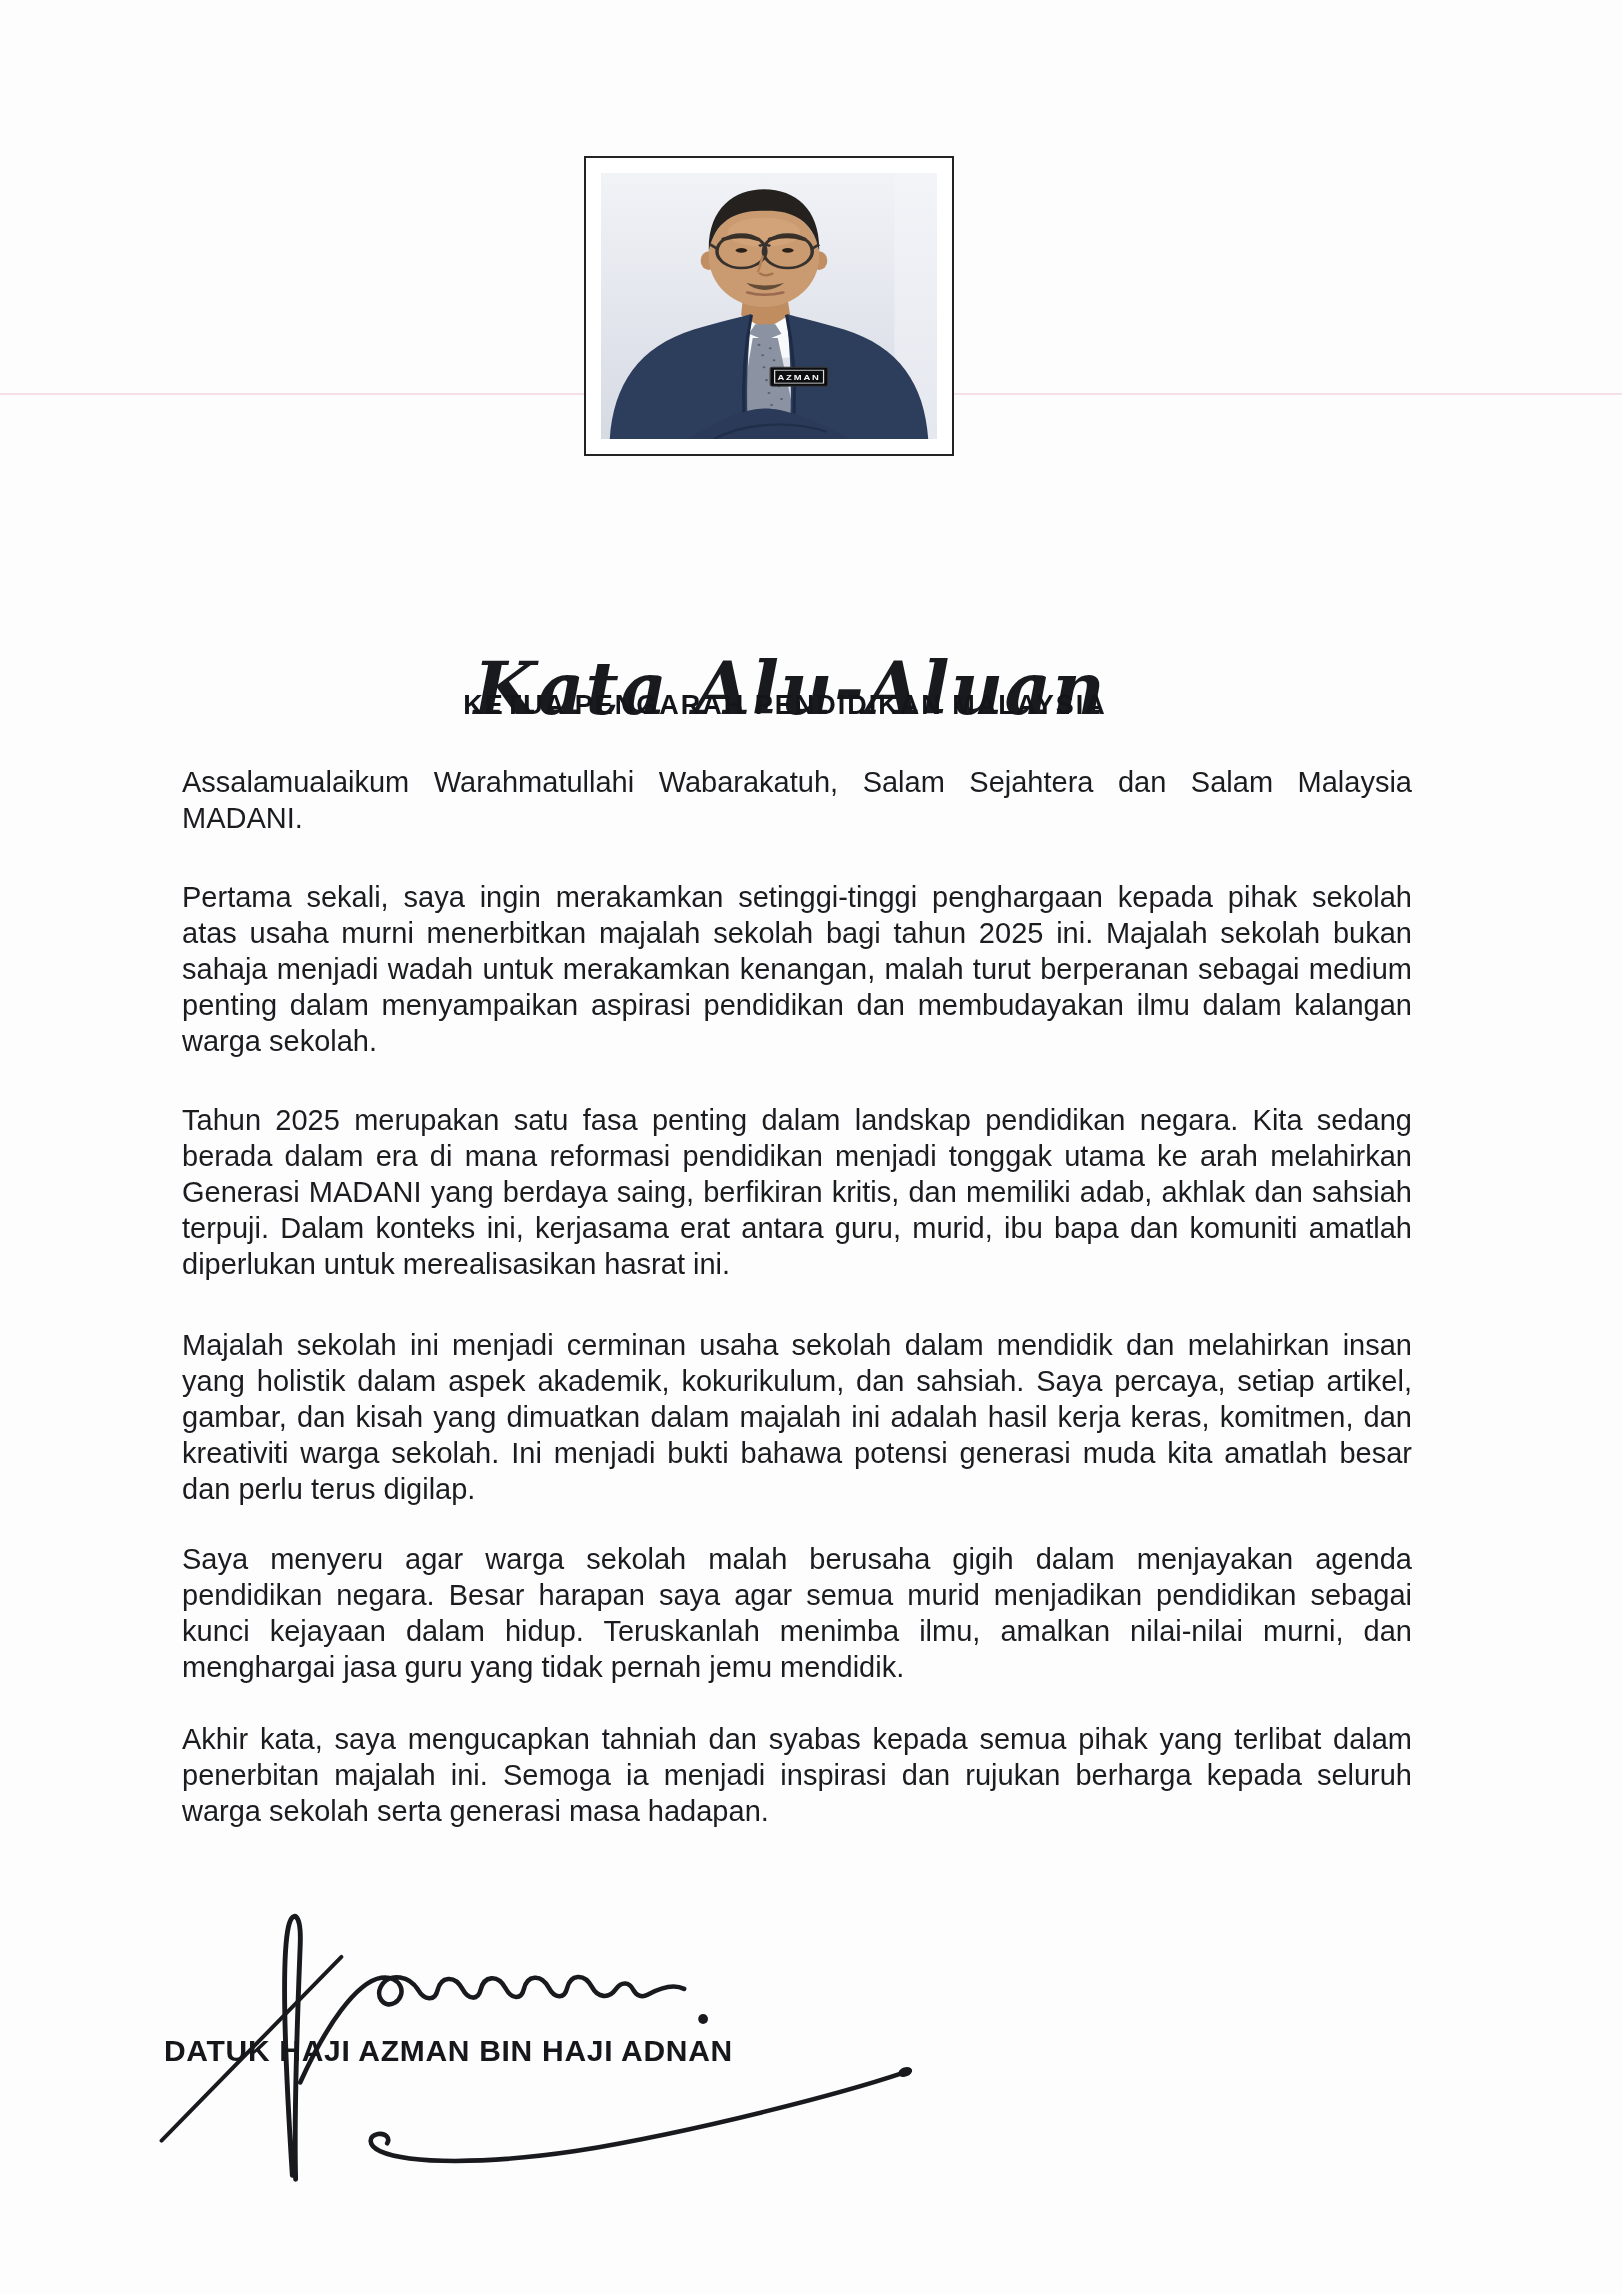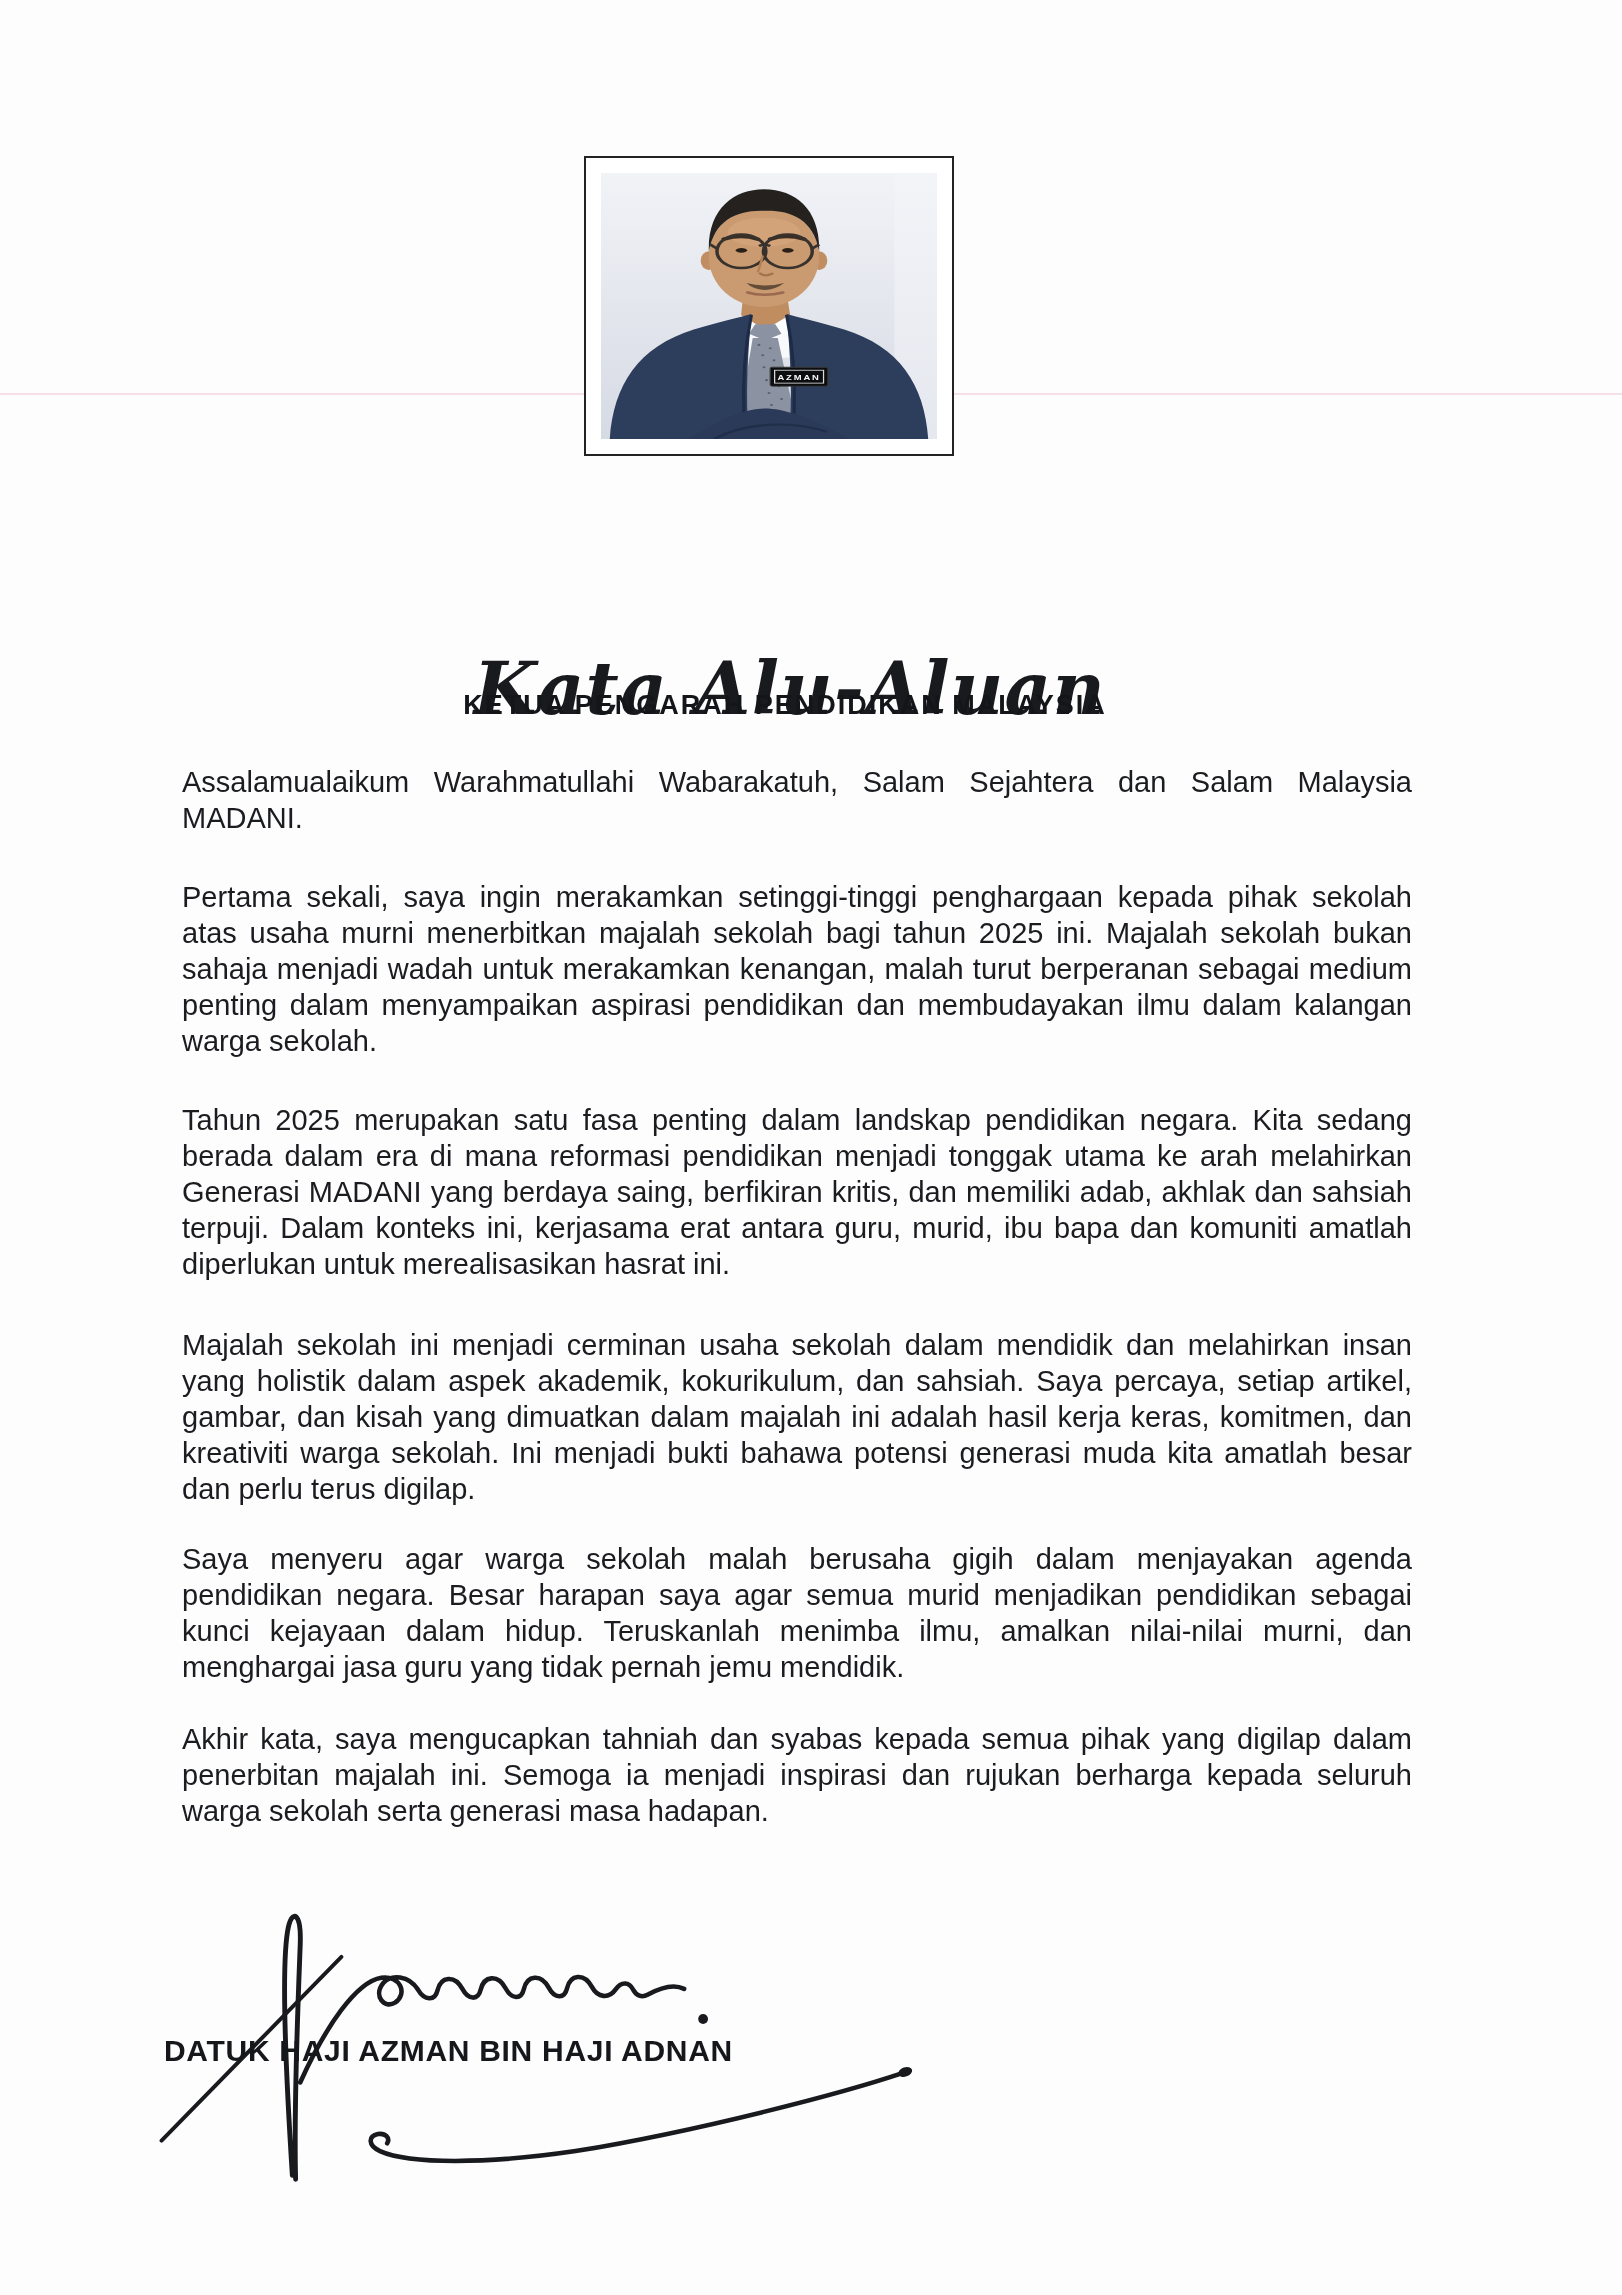--- a/index.html
+++ b/index.html
@@ -117,21 +117,21 @@
   </figure>
 
   <h2 class="script-title">Kata Alu-Aluan</h2>
   <h1 class="heading">KETUA PENGARAH PENDIDIKAN MALAYSIA</h1>
 
   <p class="para p1">Assalamualaikum Warahmatullahi Wabarakatuh, Salam Sejahtera dan Salam Malaysia MADANI.</p>
   <p class="para p2">Pertama sekali, saya ingin merakamkan setinggi-tinggi penghargaan kepada pihak sekolah atas usaha murni menerbitkan majalah sekolah bagi tahun 2025 ini. Majalah sekolah bukan sahaja menjadi wadah untuk merakamkan kenangan, malah turut berperanan sebagai medium penting dalam menyampaikan aspirasi pendidikan dan membudayakan ilmu dalam kalangan warga sekolah.</p>
   <p class="para p3">Tahun 2025 merupakan satu fasa penting dalam landskap pendidikan negara. Kita sedang berada dalam era di mana reformasi pendidikan menjadi tonggak utama ke arah melahirkan Generasi MADANI yang berdaya saing, berfikiran kritis, dan memiliki adab, akhlak dan sahsiah terpuji. Dalam konteks ini, kerjasama erat antara guru, murid, ibu bapa dan komuniti amatlah diperlukan untuk merealisasikan hasrat ini.</p>
   <p class="para p4">Majalah sekolah ini menjadi cerminan usaha sekolah dalam mendidik dan melahirkan insan yang holistik dalam aspek akademik, kokurikulum, dan sahsiah. Saya percaya, setiap artikel, gambar, dan kisah yang dimuatkan dalam majalah ini adalah hasil kerja keras, komitmen, dan kreativiti warga sekolah. Ini menjadi bukti bahawa potensi generasi muda kita amatlah besar dan perlu terus digilap.</p>
   <p class="para p5">Saya menyeru agar warga sekolah malah berusaha gigih dalam menjayakan agenda pendidikan negara. Besar harapan saya agar semua murid menjadikan pendidikan sebagai kunci kejayaan dalam hidup. Teruskanlah menimba ilmu, amalkan nilai-nilai murni, dan menghargai jasa guru yang tidak pernah jemu mendidik.</p>
-  <p class="para p6">Akhir kata, saya mengucapkan tahniah dan syabas kepada semua pihak yang digilap dalam penerbitan majalah ini. Semoga ia menjadi inspirasi dan rujukan berharga kepada seluruh warga sekolah serta generasi masa hadapan.</p>
+  <p class="para p6">Akhir kata, saya mengucapkan tahniah dan syabas kepada semua pihak yang terlibat dalam penerbitan majalah ini. Semoga ia menjadi inspirasi dan rujukan berharga kepada seluruh warga sekolah serta generasi masa hadapan.</p>
 
   <svg class="sig-svg" viewBox="0 0 2480 3509">
     <g stroke="#191a1e" fill="none" stroke-linecap="round">
       <path d="M 447 3326 C 437 3170 429 3000 441 2946 C 447 2920 461 2923 459 2974 C 455 3080 449 3220 452 3332" stroke-width="7.5"></path>
       <path d="M 459 3184 C 498 3098 545 3030 583 3024 C 612 3020 624 3048 604 3062 C 588 3072 570 3052 586 3032 C 598 3018 625 3020 639 3042 C 649 3059 665 3060 669 3043 C 674 3022 695 3019 707 3041 C 716 3058 731 3059 735 3042 C 740 3021 761 3018 773 3040 C 782 3057 797 3058 801 3041 C 806 3020 827 3017 839 3039 C 848 3056 863 3057 867 3040 C 872 3019 893 3016 905 3038 C 914 3055 931 3056 941 3042 C 950 3029 962 3030 968 3042 C 973 3051 981 3055 990 3050 C 1012 3038 1032 3034 1046 3041" stroke-width="7"></path>
       <path d="M 247 3273 L 522 2992" stroke-width="6"></path>
       <path d="M 1382 3169 C 1290 3200 1070 3258 880 3289 C 745 3309 625 3309 581 3289 C 562 3280 563 3266 578 3263 C 589 3261 597 3269 592 3277" stroke-width="7"></path>
     </g>
     <circle cx="1075" cy="3087" r="7.5" fill="#191a1e"></circle>
     <ellipse cx="1384" cy="3168" rx="11" ry="7" transform="rotate(-18 1384 3168)" fill="#191a1e"></ellipse>

